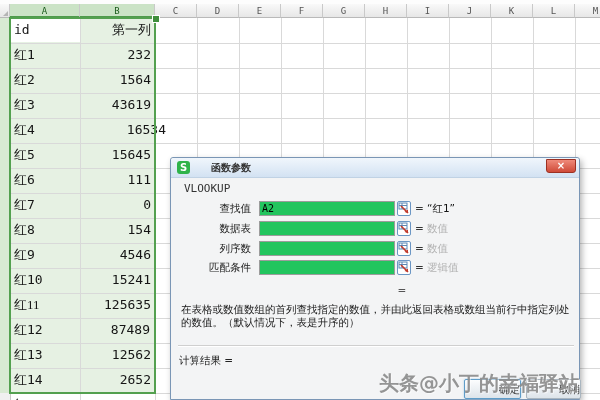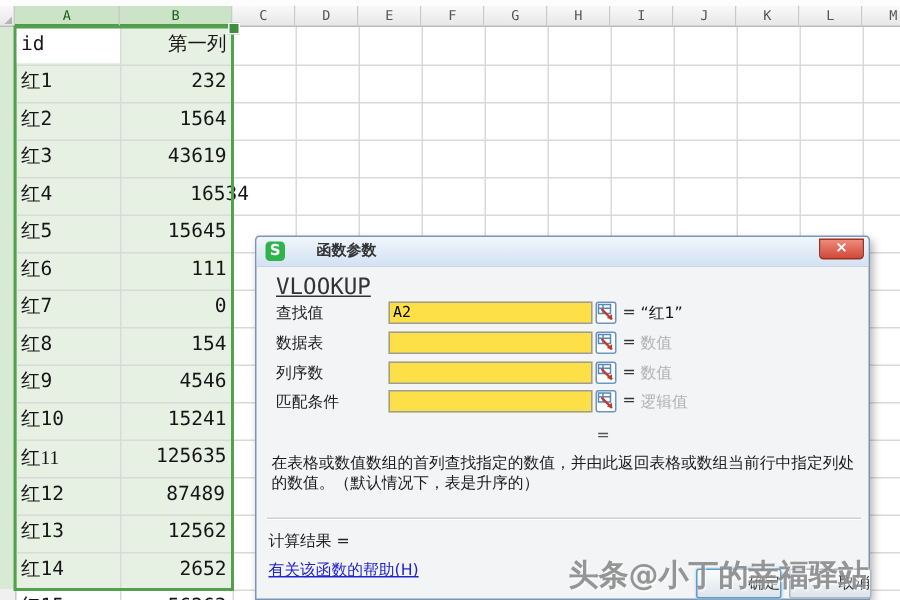--- a/index.html
+++ b/index.html
@@ -33,25 +33,25 @@
     background:#f3f4f5;border:1px solid #7a96b5;border-radius:3px 3px 0 0;
     box-shadow:2px 3px 6px rgba(0,0,0,.3);font-size:10.5px;color:#222;}
   .dlg-title{position:absolute;left:0;top:0;right:0;height:19px;border-radius:3px 3px 0 0;
     background:linear-gradient(#f0f6fc,#d3e2f2);border-bottom:1px solid #c0d2e4;}
   .dlg-logo{position:absolute;left:6px;top:3px;width:13px;height:13px;border-radius:3px;background:#2fb34a;
     color:#fff;font-weight:bold;font-size:10px;line-height:13px;text-align:center;}
   .dlg-title-text{position:absolute;left:40px;top:0;line-height:19px;font-weight:bold;font-size:10px;color:#333;}
   .dlg-close{position:absolute;left:375px;top:1px;width:30px;height:14px;box-sizing:border-box;
     background:linear-gradient(#ef8a7a,#cf4a38);border:1px solid #9c3022;border-radius:0 0 3px 3px;
     color:#fff;font-weight:bold;font-size:10px;line-height:12px;text-align:center;cursor:pointer;}
-  .fn-name{position:absolute;left:13px;top:24px;font-family:"DejaVu Sans Mono",monospace;font-size:15px;color:#333;text-decoration:underline;}
+  .fn-name{position:absolute;left:13px;top:24px;font-family:"DejaVu Sans Mono",monospace;font-size:11px;color:#333;}
   .frow{position:absolute;left:13px;width:390px;height:15px;}
-  .frow .lbl{position:absolute;left:0;top:1px;width:67px;color:#222;}
+  .frow .lbl{position:absolute;left:0;top:1px;width:67px;text-align:right;color:#222;}
   .frow input{position:absolute;left:75px;top:0;width:136px;height:15px;box-sizing:border-box;
-    border:1px solid #9c9c9c;background:#fde047;font-family:"DejaVu Sans Mono",monospace;font-size:10px;padding:0 2px;}
+    border:1px solid #9c9c9c;background:#22c55e;font-family:"DejaVu Sans Mono",monospace;font-size:10px;padding:0 2px;}
   .frow .picker{position:absolute;left:213px;top:0;width:14px;height:15px;box-sizing:border-box;
     border:1px solid #6b96c4;background:#fff;border-radius:2px;cursor:pointer;}
   .frow .eq{position:absolute;left:231px;top:1px;color:#333;}
   .frow .val{position:absolute;left:243px;top:1px;color:#151515;}
   .frow .val.muted{color:#b2b2b2;}
   .big-eq{position:absolute;left:226px;top:126px;width:10px;text-align:center;color:#555;}
   .desc{position:absolute;left:10px;top:145px;width:392px;line-height:12.5px;color:#1a1a1a;}
   .arg-help{position:absolute;left:51px;top:174px;width:345px;color:#1a1a1a;}
   .sep{position:absolute;left:7px;top:187px;width:396px;height:1px;background:#cfcfcf;border-bottom:1px solid #fff;}
   .calc-result{position:absolute;left:8px;top:196px;color:#222;}
@@ -221,19 +221,18 @@
             <path d="M10 11 L6.5 10 L10 7.5 Z" fill="#c0392b"></path>
           </svg></span>
       <span class="eq">=</span>
       <span class="val muted">逻辑值</span>
     </div>
 
     <div class="big-eq">=</div>
     <div class="desc">在表格或数值数组的首列查找指定的数值，并由此返回表格或数组当前行中指定列处的数值。（默认情况下，表是升序的）</div>
     <div class="sep"></div>
     <div class="calc-result">计算结果 =</div>
-    <a class="help-link">有关该函数的帮助(H)</a>
     <div class="dlg-btn btn-ok">确定</div>
     <div class="dlg-btn btn-cancel">取消</div>
   </div>
 
   <div class="watermark">头条@小丁的幸福驿站</div>
 </div>
 
 </body></html>

